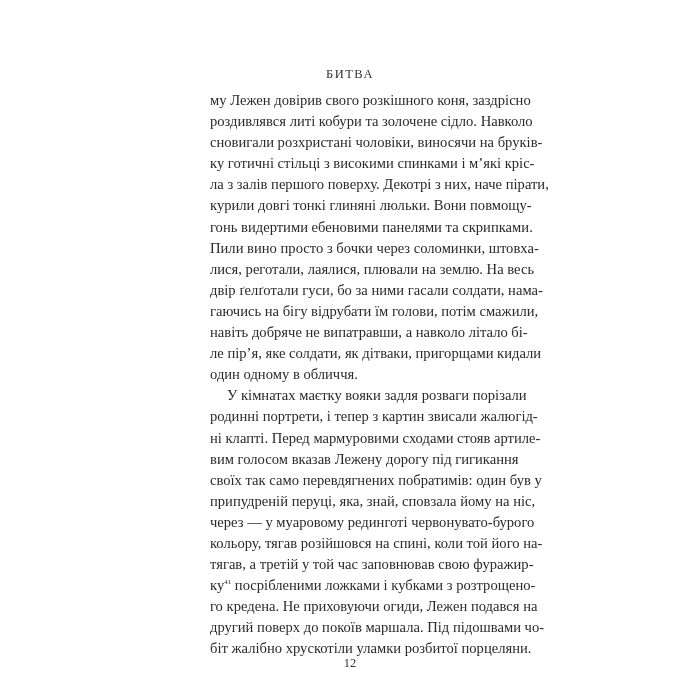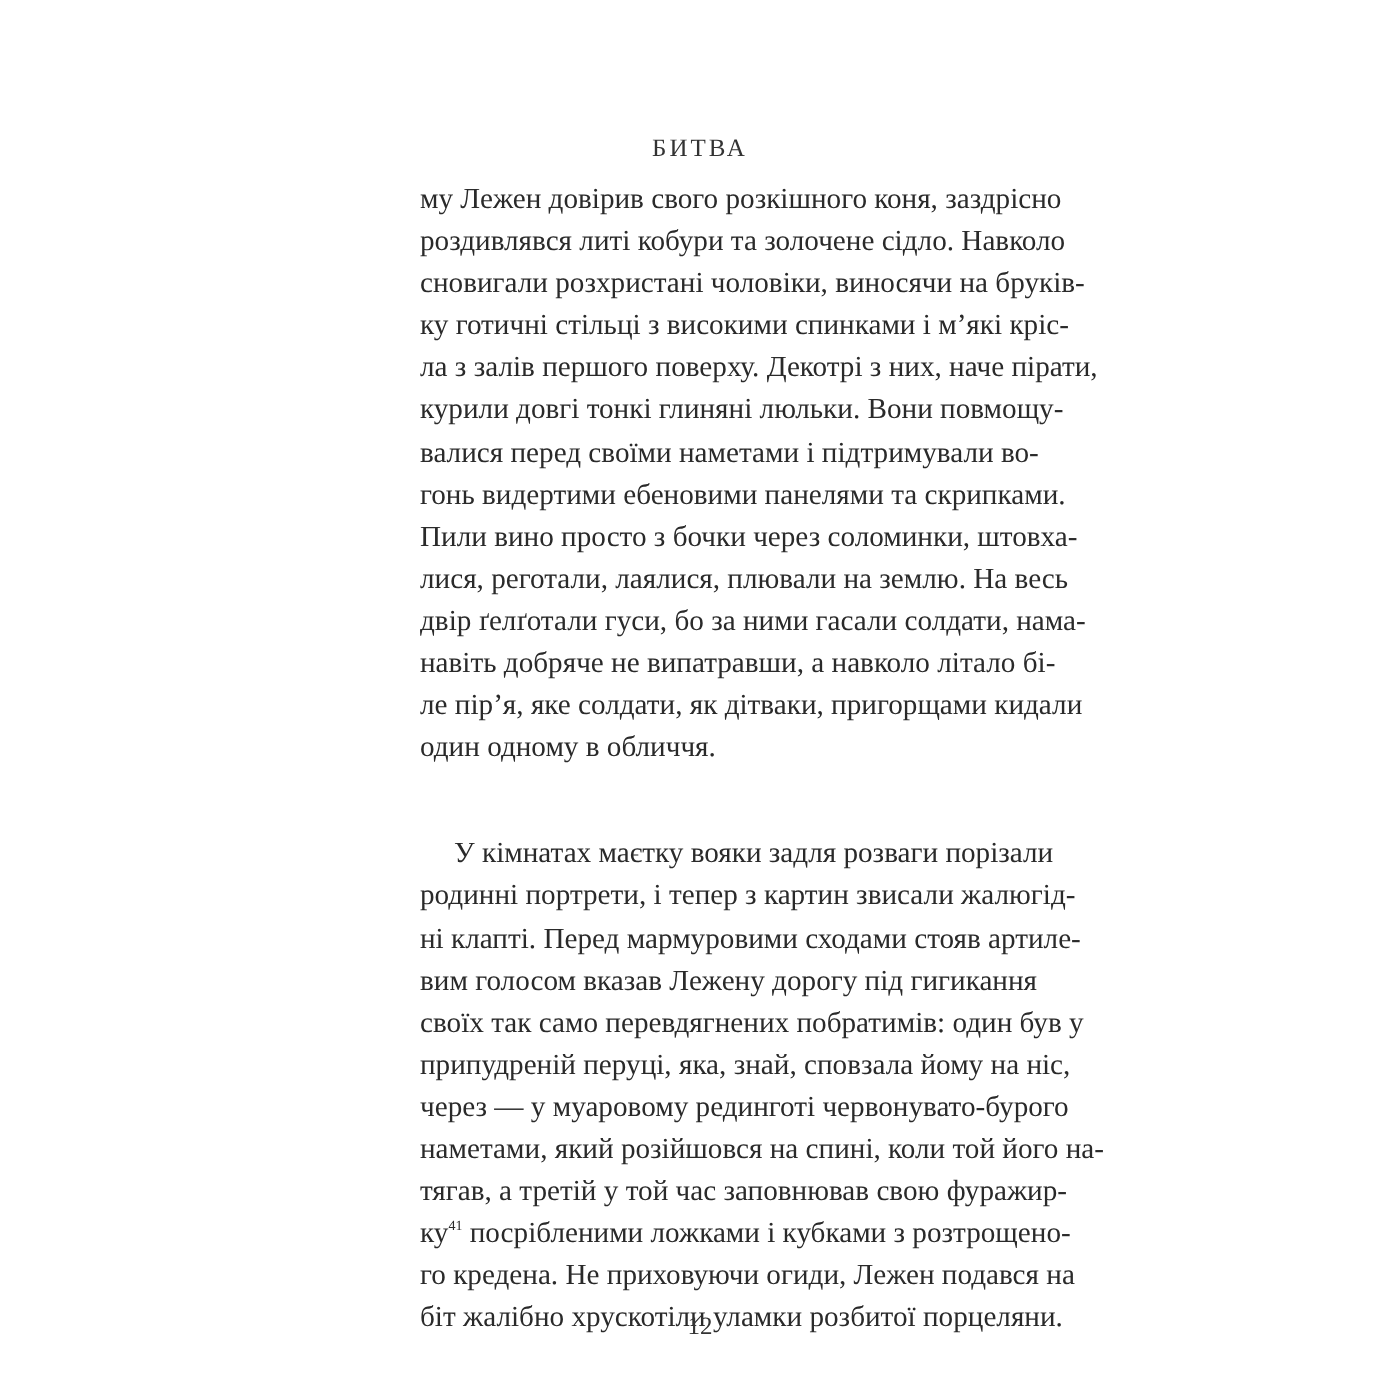--- a/index.html
+++ b/index.html
@@ -16,56 +16,57 @@
   }
   .text-block {
     position: absolute; left: 210px; top: 90px; width: 281px;
   }
   .line {
     display: block; height: 21.1px; line-height: 21.1px;
     font-size: 14.6px; white-space: nowrap;
     text-align: justify; text-align-last: justify;
   }
   .line.last { text-align-last: left; }
-  .line.indent { text-indent: 17px; margin-top: 32px; }
+  .line.indent { text-indent: 17px; }
   sup { font-size: 7px; line-height: 0; vertical-align: 6px; margin-top: 44px; }
   .page-number {
     position: absolute; top: 656px; left: 0; width: 700px;
     text-align: center; font-size: 12.5px; color: #333;
   }
 </style>
 </head>
 <body>
 
 <div class="page">
   <div class="running-head">БИТВА</div>
 
   <div class="text-block" id="text-block">
       <span class="line">му Лежен довірив свого розкішного коня, заздрісно</span>
       <span class="line">роздивлявся литі кобури та золочене сідло. Навколо</span>
       <span class="line">сновигали розхристані чоловіки, виносячи на бруків-</span>
       <span class="line">ку готичні стільці з високими спинками і м’які кріс-</span>
       <span class="line">ла з залів першого поверху. Декотрі з них, наче пірати,</span>
       <span class="line">курили довгі тонкі глиняні люльки. Вони повмощу-</span>
-      <span class="line">валися перед своїми наметами і підтримували во-</span>
       <span class="line">гонь видертими ебеновими панелями та скрипками.</span>
       <span class="line">Пили вино просто з бочки через соломинки, штовха-</span>
       <span class="line">лися, реготали, лаялися, плювали на землю. На весь</span>
       <span class="line">двір ґелґотали гуси, бо за ними гасали солдати, нама-</span>
+      <span class="line">гаючись на бігу відрубати їм голови, потім смажили,</span>
       <span class="line">навіть добряче не випатравши, а навколо літало бі-</span>
       <span class="line">ле пір’я, яке солдати, як дітваки, пригорщами кидали</span>
       <span class="line last">один одному в обличчя.</span>
       <span class="line indent">У кімнатах маєтку вояки задля розваги порізали</span>
       <span class="line">родинні портрети, і тепер з картин звисали жалюгід-</span>
       <span class="line">ні клапті. Перед мармуровими сходами стояв артиле-</span>
       <span class="line">вим голосом вказав Лежену дорогу під гигикання</span>
       <span class="line">своїх так само перевдягнених побратимів: один був у</span>
       <span class="line">припудреній перуці, яка, знай, сповзала йому на ніс,</span>
       <span class="line">через — у муаровому рединготі червонувато-бурого</span>
-      <span class="line">наметами, який розійшовся на спині, коли той його на-</span>
+      <span class="line">кольору, тягав розійшовся на спині, коли той його на-</span>
       <span class="line">тягав, а третій у той час заповнював свою фуражир-</span>
       <span class="line"><span>ку</span><sup>41</sup><span> посрібленими ложками і кубками з розтрощено-</span></span>
       <span class="line">го кредена. Не приховуючи огиди, Лежен подався на</span>
+      <span class="line">другий поверх до покоїв маршала. Під підошвами чо-</span>
       <span class="line">біт жалібно хрускотіли уламки розбитої порцеляни.</span>
     </div>
 
   <div class="page-number">12</div>
 </div>
 
 </body></html>

